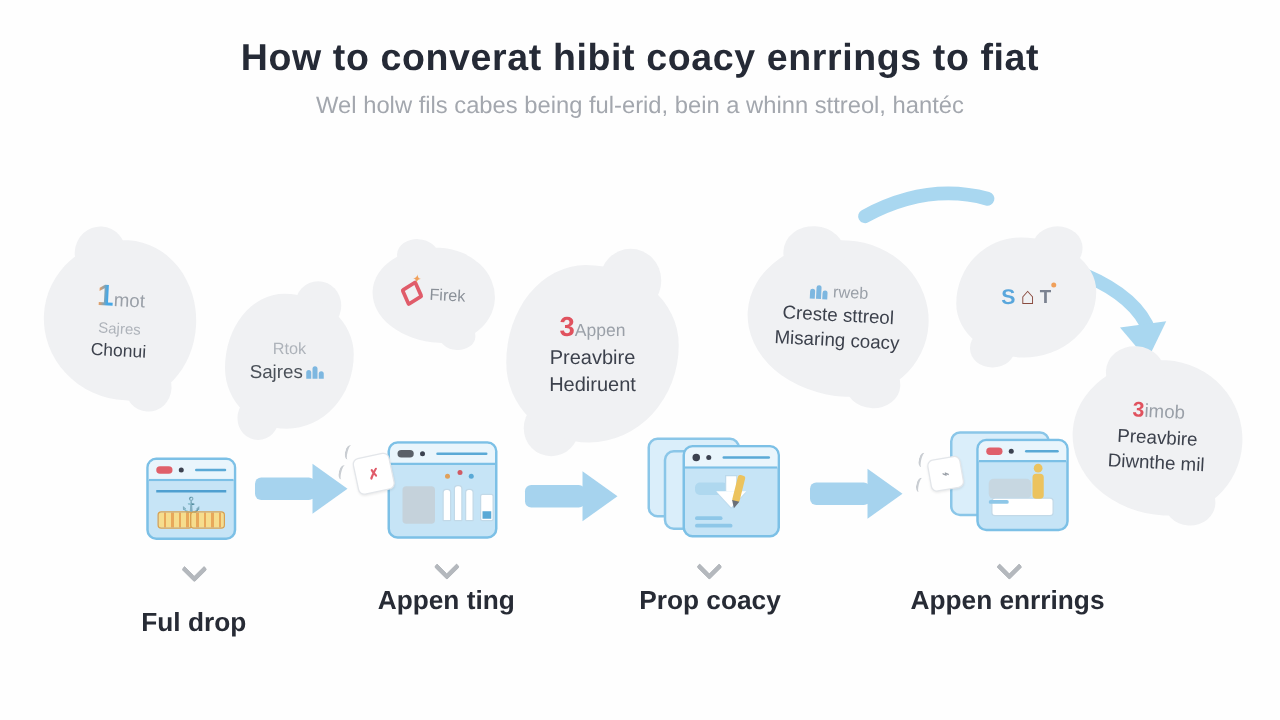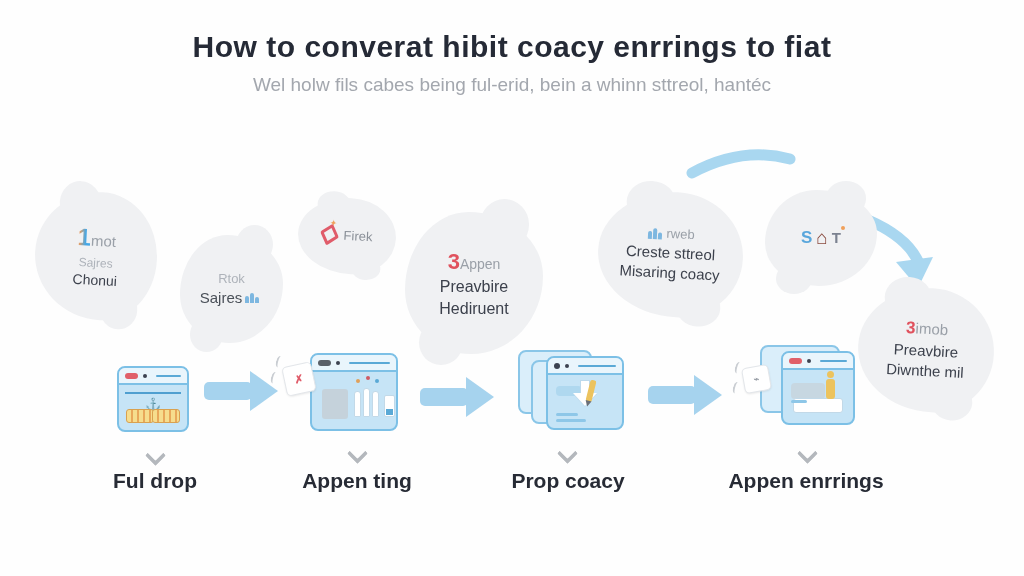--- a/index.html
+++ b/index.html
@@ -274,16 +274,16 @@
   <div class="paper" style="left:-12px;top:24px;width:27px;height:26px;transform:rotate(-10deg);color:#9aa0a8;font-size:9px;">⌁</div>
   <div class="motion" style="left:-20px;top:20px;"></div>
   <div class="motion" style="left:-22px;top:40px;"></div>
 </div>
 
 <div class="chev" style="left:148px;top:448px;"></div>
 <div class="chev" style="left:350px;top:446px;"></div>
 <div class="chev" style="left:560px;top:446px;"></div>
 <div class="chev" style="left:800px;top:446px;"></div>
 
-<div class="step-label" style="left:155px;top:469px;">Ful drop</div>
+<div class="step-label" style="left:155px;top:487px;">Ful drop</div>
 <div class="step-label" style="left:357px;top:469px;">Appen ting</div>
 <div class="step-label" style="left:568px;top:469px;">Prop coacy</div>
 <div class="step-label" style="left:806px;top:469px;">Appen enrrings</div>
 
 </body></html>

